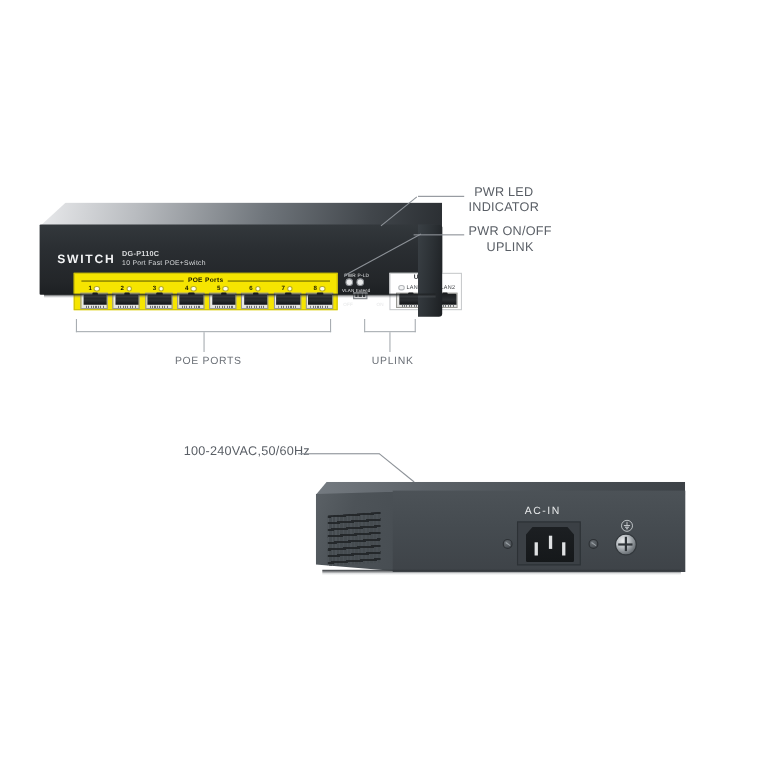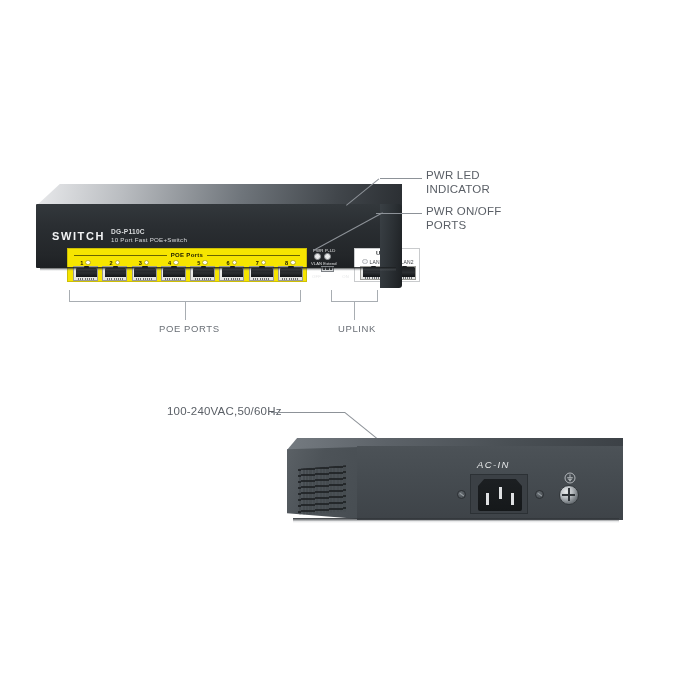--- a/index.html
+++ b/index.html
@@ -20,20 +20,21 @@
 
   
   .callout {
     position: absolute;
     font-family: "Liberation Sans", sans-serif;
     font-size: 11.5px;
     line-height: 14px;
     color: #5a5f66;
     letter-spacing: 0.2px;
     white-space: pre-line;
+    text-align: center;
   }
   .bracket-label {
     position: absolute;
     font-family: "Liberation Sans", sans-serif;
     font-size: 9.5px;
     line-height: 12px;
     color: #6a6f76;
     letter-spacing: 0.6px;
     white-space: nowrap;
   }
@@ -335,21 +336,20 @@
     background: #a8adb2;
   }
 
   
   #rear-unit {
     position: absolute;
     left: 287px;
     top: 438px;
     width: 336px;
     height: 90px;
-    font-style: italic;
   }
   #rear-top {
     position: absolute;
     left: 0; top: 0;
     width: 336px; height: 12px;
     background: linear-gradient(100deg, #757b81 0%, #5c6268 30%, #4a5055 65%, #3c4146 100%);
     clip-path: polygon(3% 0%, 100% 0%, 100% 100%, 0% 100%);
   }
   #rear-left-side {
     position: absolute;
@@ -622,21 +622,21 @@
   </div>
 
   <div class="leader leader-h" style="left:380px; top:178px; width:42px;"></div>
   <div class="leader-d" style="left:346px; top:205px; width:42px; transform: rotate(-39deg);"></div>
   <div class="callout" style="left:426px; top:168px;">PWR LED
 INDICATOR</div>
 
   <div class="leader leader-h" style="left:376px; top:213px; width:46px;"></div>
   <div class="leader-d" style="left:313px; top:250px; width:79px; transform: rotate(-28.5deg);"></div>
   <div class="callout" style="left:426px; top:204px;">PWR ON/OFF
-PORTS</div>
+UPLINK</div>
 
   <div class="bracket" style="left:69px; top:290px; width:232px; height:12px;"></div>
   <div class="bracket-stem" style="left:185px; top:302px; height:18px;"></div>
   <div class="bracket-label" style="left:159px; top:323px;">POE PORTS</div>
 
   <div class="bracket" style="left:331px; top:290px; width:47px; height:12px;"></div>
   <div class="bracket-stem" style="left:354px; top:302px; height:18px;"></div>
   <div class="bracket-label" style="left:338px; top:323px;">UPLINK</div>
 
   <div class="callout" style="left:167px; top:404px;">100-240VAC,50/60Hz</div>

